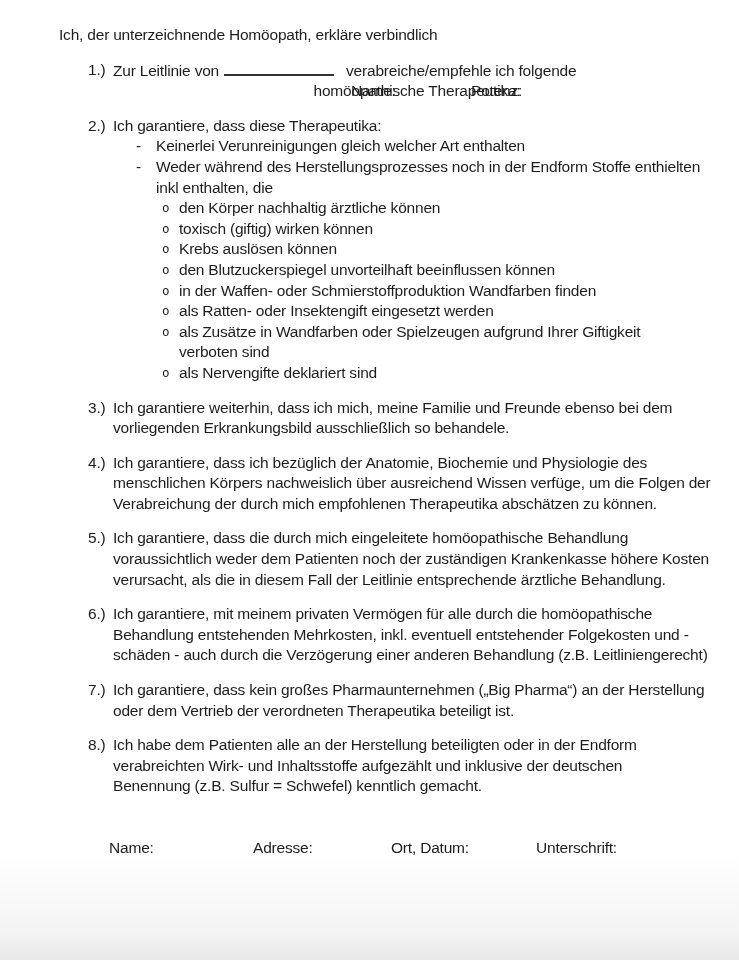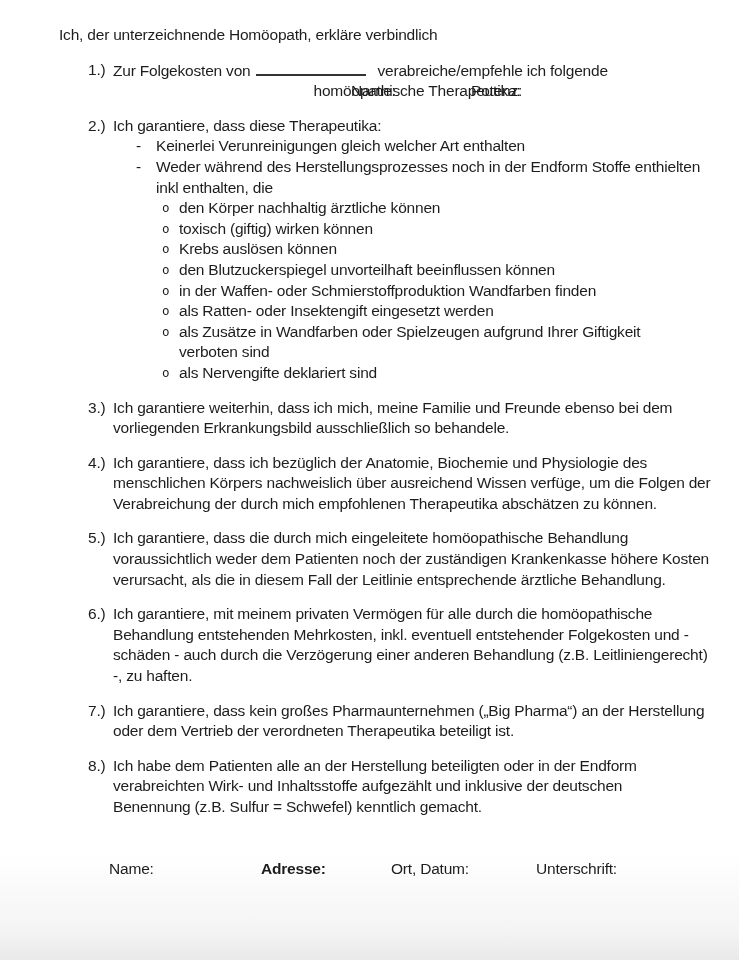--- a/index.html
+++ b/index.html
@@ -65,37 +65,37 @@
   .bullet-body { flex: 1; min-width: 0; }
 
   
   .sig-row {
     position: relative;
     height: 21px;
     margin-top: 41px;
   }
   .sig-row span { position: absolute; top: 0; white-space: nowrap; }
   .sig-row span:nth-child(1) { left: 50px; }
-  .sig-row span:nth-child(2) { left: 202px; font-weight: bold; }
+  .sig-row span:nth-child(2) { left: 194px; }
   .sig-row span:nth-child(3) { left: 332px; }
   .sig-row span:nth-child(4) { left: 477px; }
 </style>
 </head>
 <body>
 
 <div class="page">
   <div class="content">
 
     <div class="heading line">Ich, der unterzeichnende Homöopath, erkläre verbindlich</div>
 
     <div class="item">
       <div class="num">1.)</div>
       <div class="body">
         <div class="line">
-          <span>Zur Folgekosten von</span><span class="blank"></span><span>verabreiche/empfehle ich folgende</span>
+          <span>Zur Leitlinie von</span><span class="blank"></span><span>verabreiche/empfehle ich folgende</span>
         </div>
         <div class="line cols">
           <span>homöopathische Therapeutika:</span>
           <span class="col-name">Name:</span>
           <span class="col-potenz">Potenz:</span>
         </div>
       </div>
     </div>
 
     <div class="item">
@@ -194,21 +194,20 @@
             <div class="line">voraussichtlich weder dem Patienten noch der zuständigen Krankenkasse höhere Kosten</div>
             <div class="line">verursacht, als die in diesem Fall der Leitlinie entsprechende ärztliche Behandlung.</div>
           </div>
         </div>
         <div class="item">
           <div class="num">6.)</div>
           <div class="body">
             <div class="line">Ich garantiere, mit meinem privaten Vermögen für alle durch die homöopathische</div>
             <div class="line">Behandlung entstehenden Mehrkosten, inkl. eventuell entstehender Folgekosten und -</div>
             <div class="line">schäden - auch durch die Verzögerung einer anderen Behandlung (z.B. Leitliniengerecht)</div>
-            <div class="line">-, zu haften.</div>
           </div>
         </div>
         <div class="item">
           <div class="num">7.)</div>
           <div class="body">
             <div class="line">Ich garantiere, dass kein großes Pharmaunternehmen („Big Pharma“) an der Herstellung</div>
             <div class="line">oder dem Vertrieb der verordneten Therapeutika beteiligt ist.</div>
           </div>
         </div>
         <div class="item">

